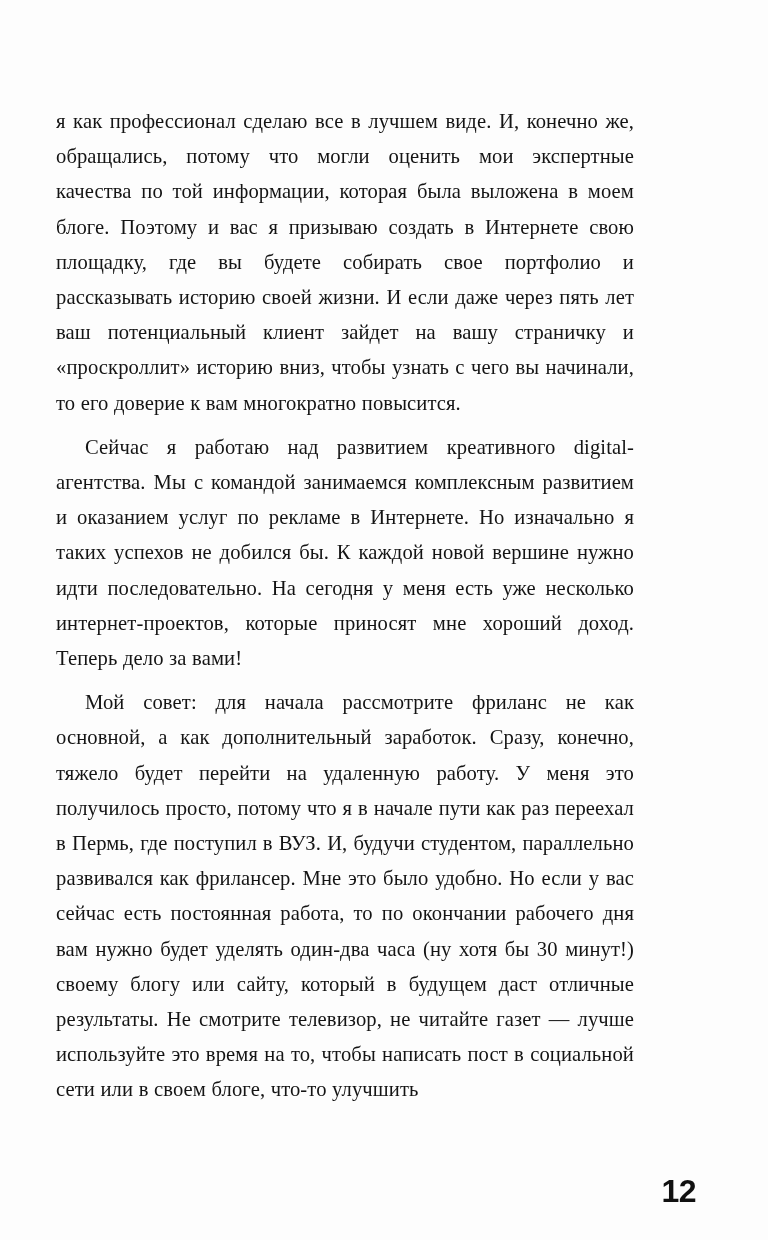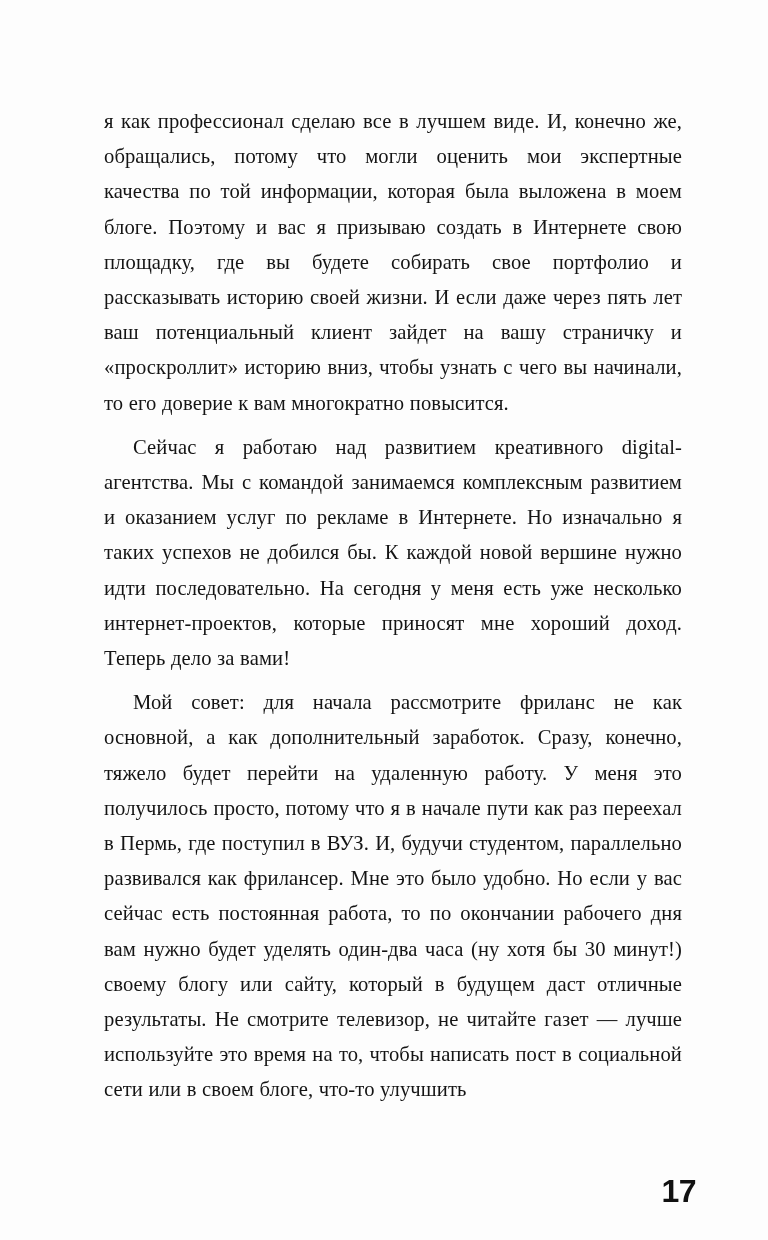--- a/index.html
+++ b/index.html
@@ -12,21 +12,21 @@
     background: #ffffff;
     font-family: "Liberation Serif", "DejaVu Serif", serif;
     color: #111111;
     overflow: hidden;
   }
   .page {
     position: relative;
     width: 768px;
     height: 1240px;
     box-sizing: border-box;
-    padding: 104px 72px 40px 104px;
+    padding: 104px 72px 40px 56px;
     background: #fdfdfd;
   }
   .text-block {
     width: 578px;
   }
   .para {
     margin: 0;
     font-size: 20.6px;
     line-height: 35.2px;
     text-align: justify;
@@ -56,15 +56,15 @@
 <body>
 
 <div class="page">
 
   <div class="text-block">
     <p class="para">я как профессионал сделаю все в лучшем виде. И, конечно же, обращались, потому что могли оценить мои экспертные качества по той информации, которая была выложена в моем блоге. Поэтому и вас я призываю создать в Интернете свою площадку, где вы будете собирать свое портфолио и рассказывать историю своей жизни. И если даже через пять лет ваш потенциальный клиент зайдет на вашу страничку и «проскроллит» историю вниз, чтобы узнать с чего вы начинали, то его доверие к вам многократно повысится.</p>
     <p class="para indent">Сейчас я работаю над развитием креативного digital-агентства. Мы с командой занимаемся комплексным развитием и оказанием услуг по рекламе в Интернете. Но изначально я таких успехов не добился бы. К каждой новой вершине нужно идти последовательно. На сегодня у меня есть уже несколько интернет-проектов, которые приносят мне хороший доход. Теперь дело за вами!</p>
     <p class="para indent">Мой совет: для начала рассмотрите фриланс не как основной, а как дополнительный заработок. Сразу, конечно, тяжело будет перейти на удаленную работу. У меня это получилось просто, потому что я в начале пути как раз переехал в Пермь, где поступил в ВУЗ. И, будучи студентом, параллельно развивался как фрилансер. Мне это было удобно. Но если у вас сейчас есть постоянная работа, то по окончании рабочего дня вам нужно будет уделять один-два часа (ну хотя бы 30 минут!) своему блогу или сайту, который в будущем даст отличные результаты. Не смотрите телевизор, не читайте газет — лучше используйте это время на то, чтобы написать пост в социальной сети или в своем блоге, что-то улучшить</p>
   </div>
 
-  <div class="page-number">17</div>
+  <div class="page-number">12</div>
 
 </div>
 
 </body></html>

